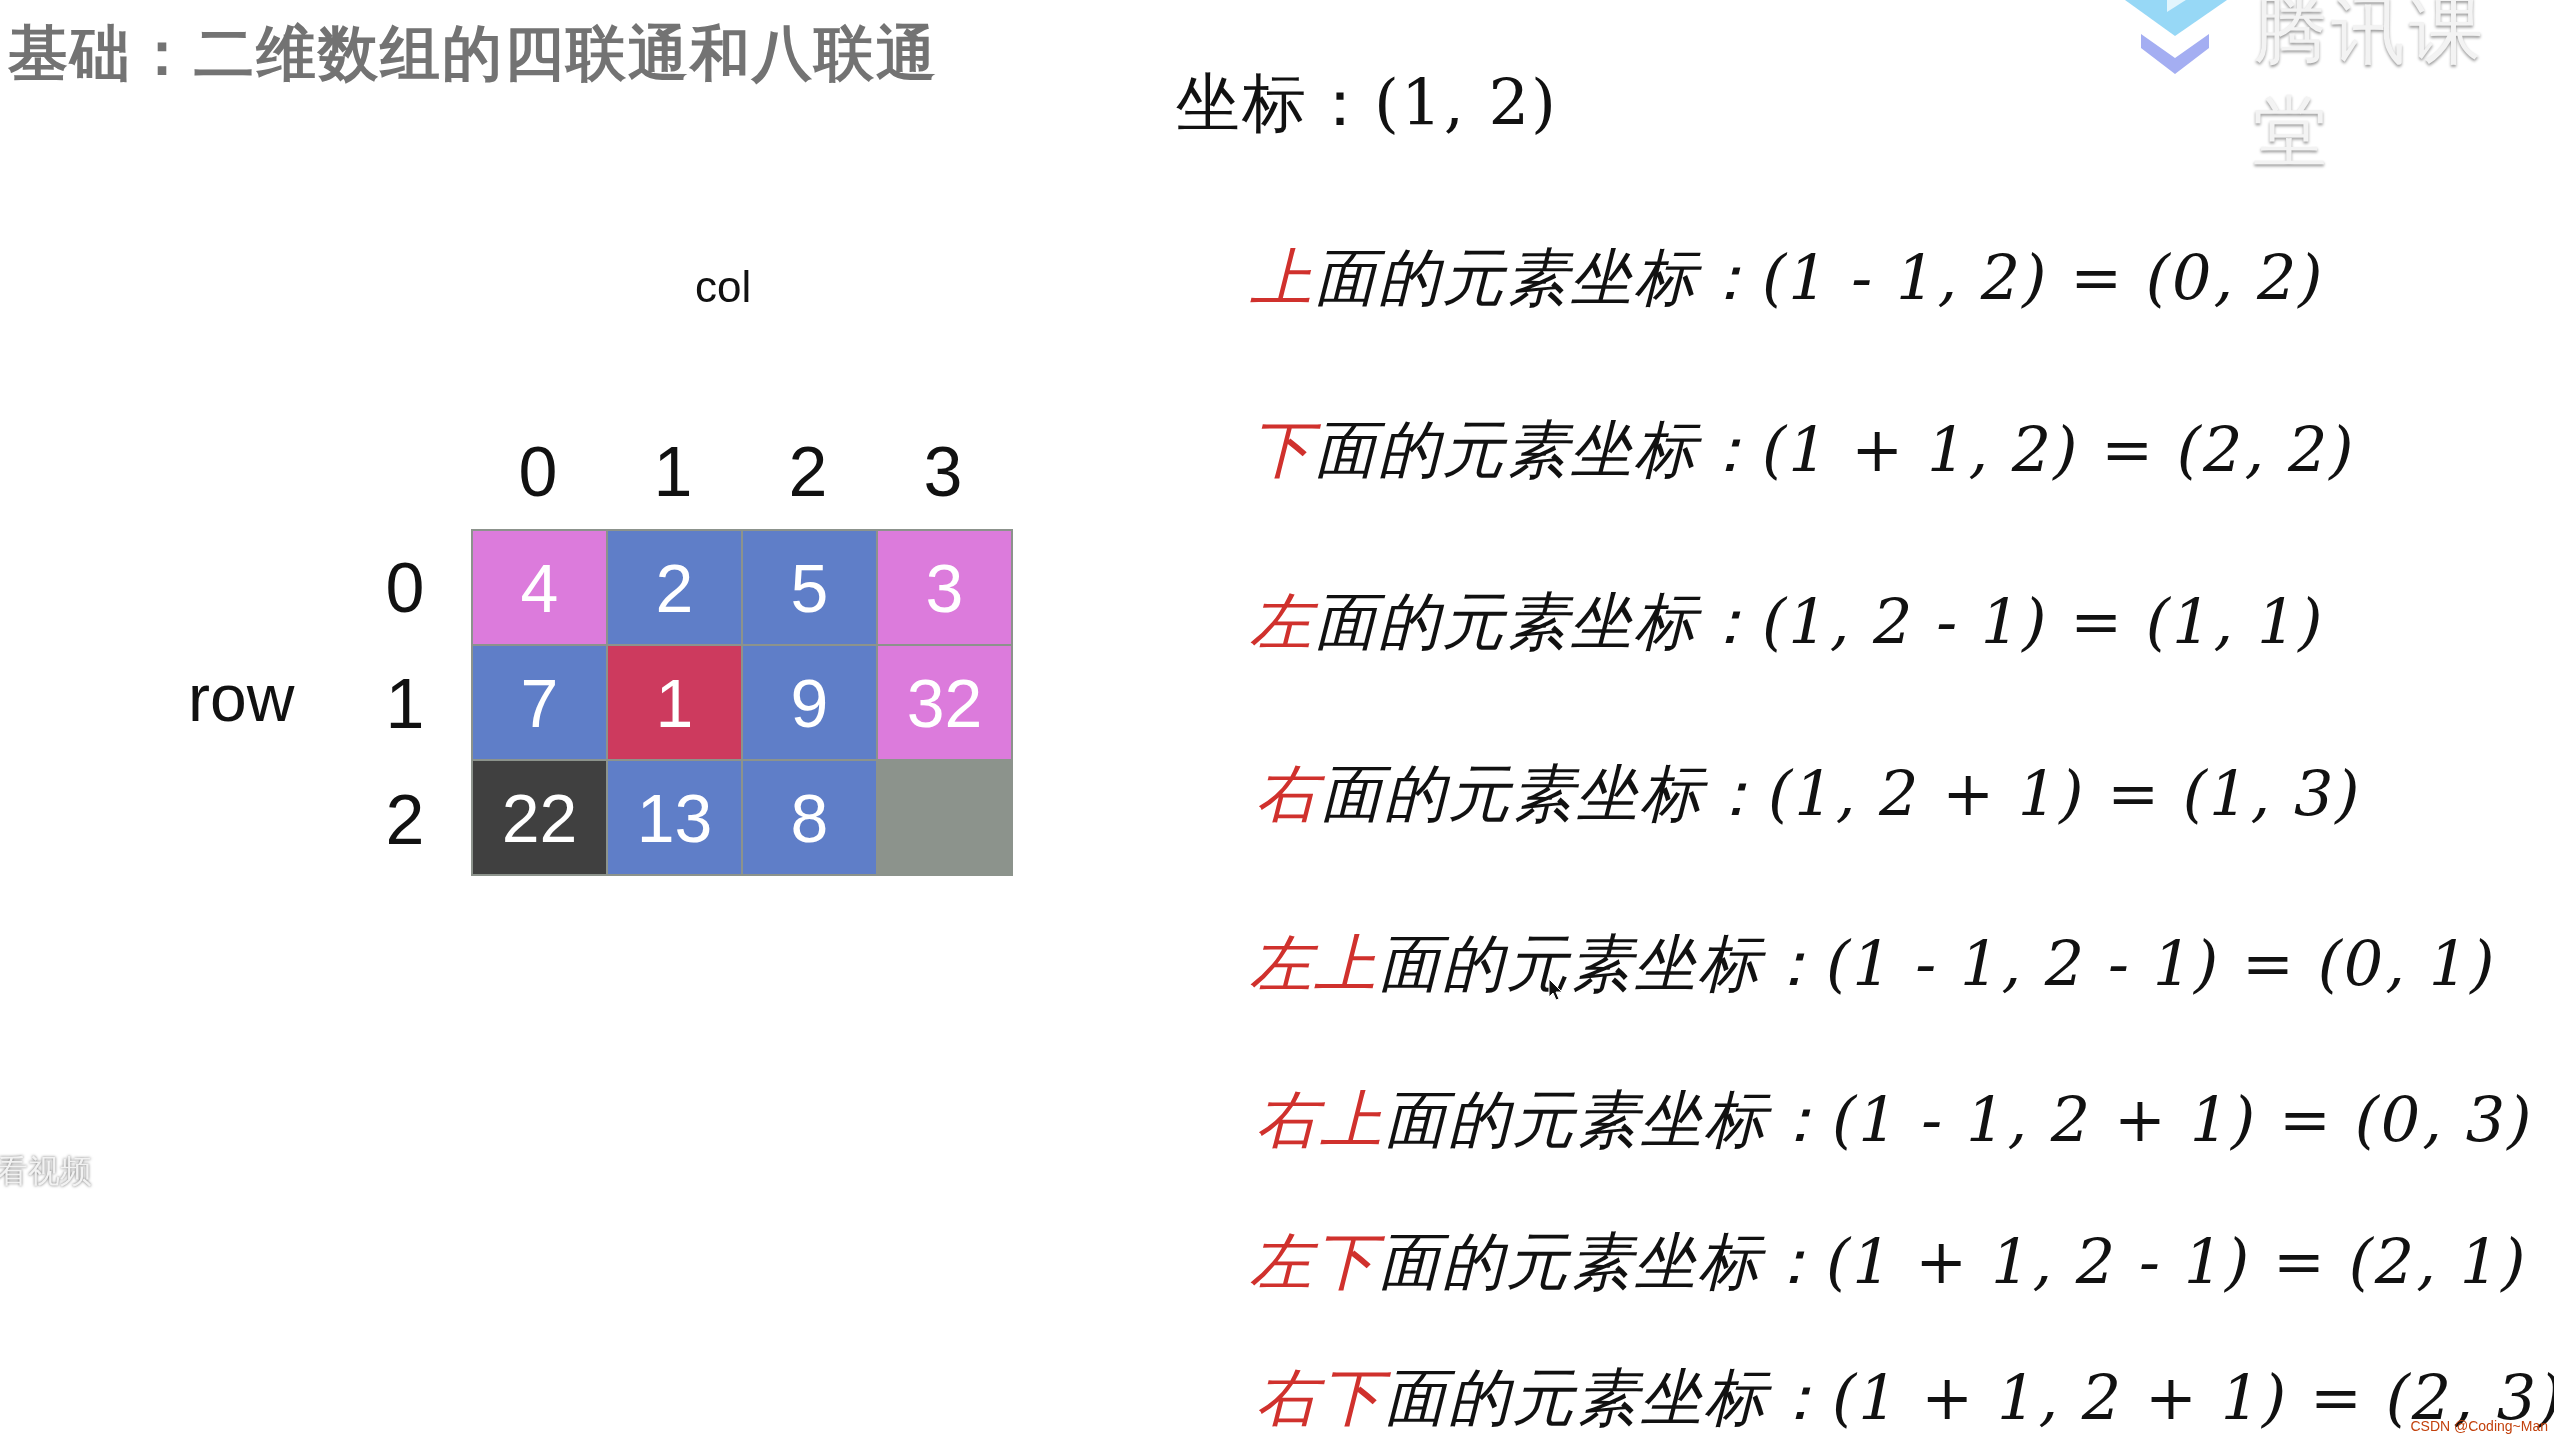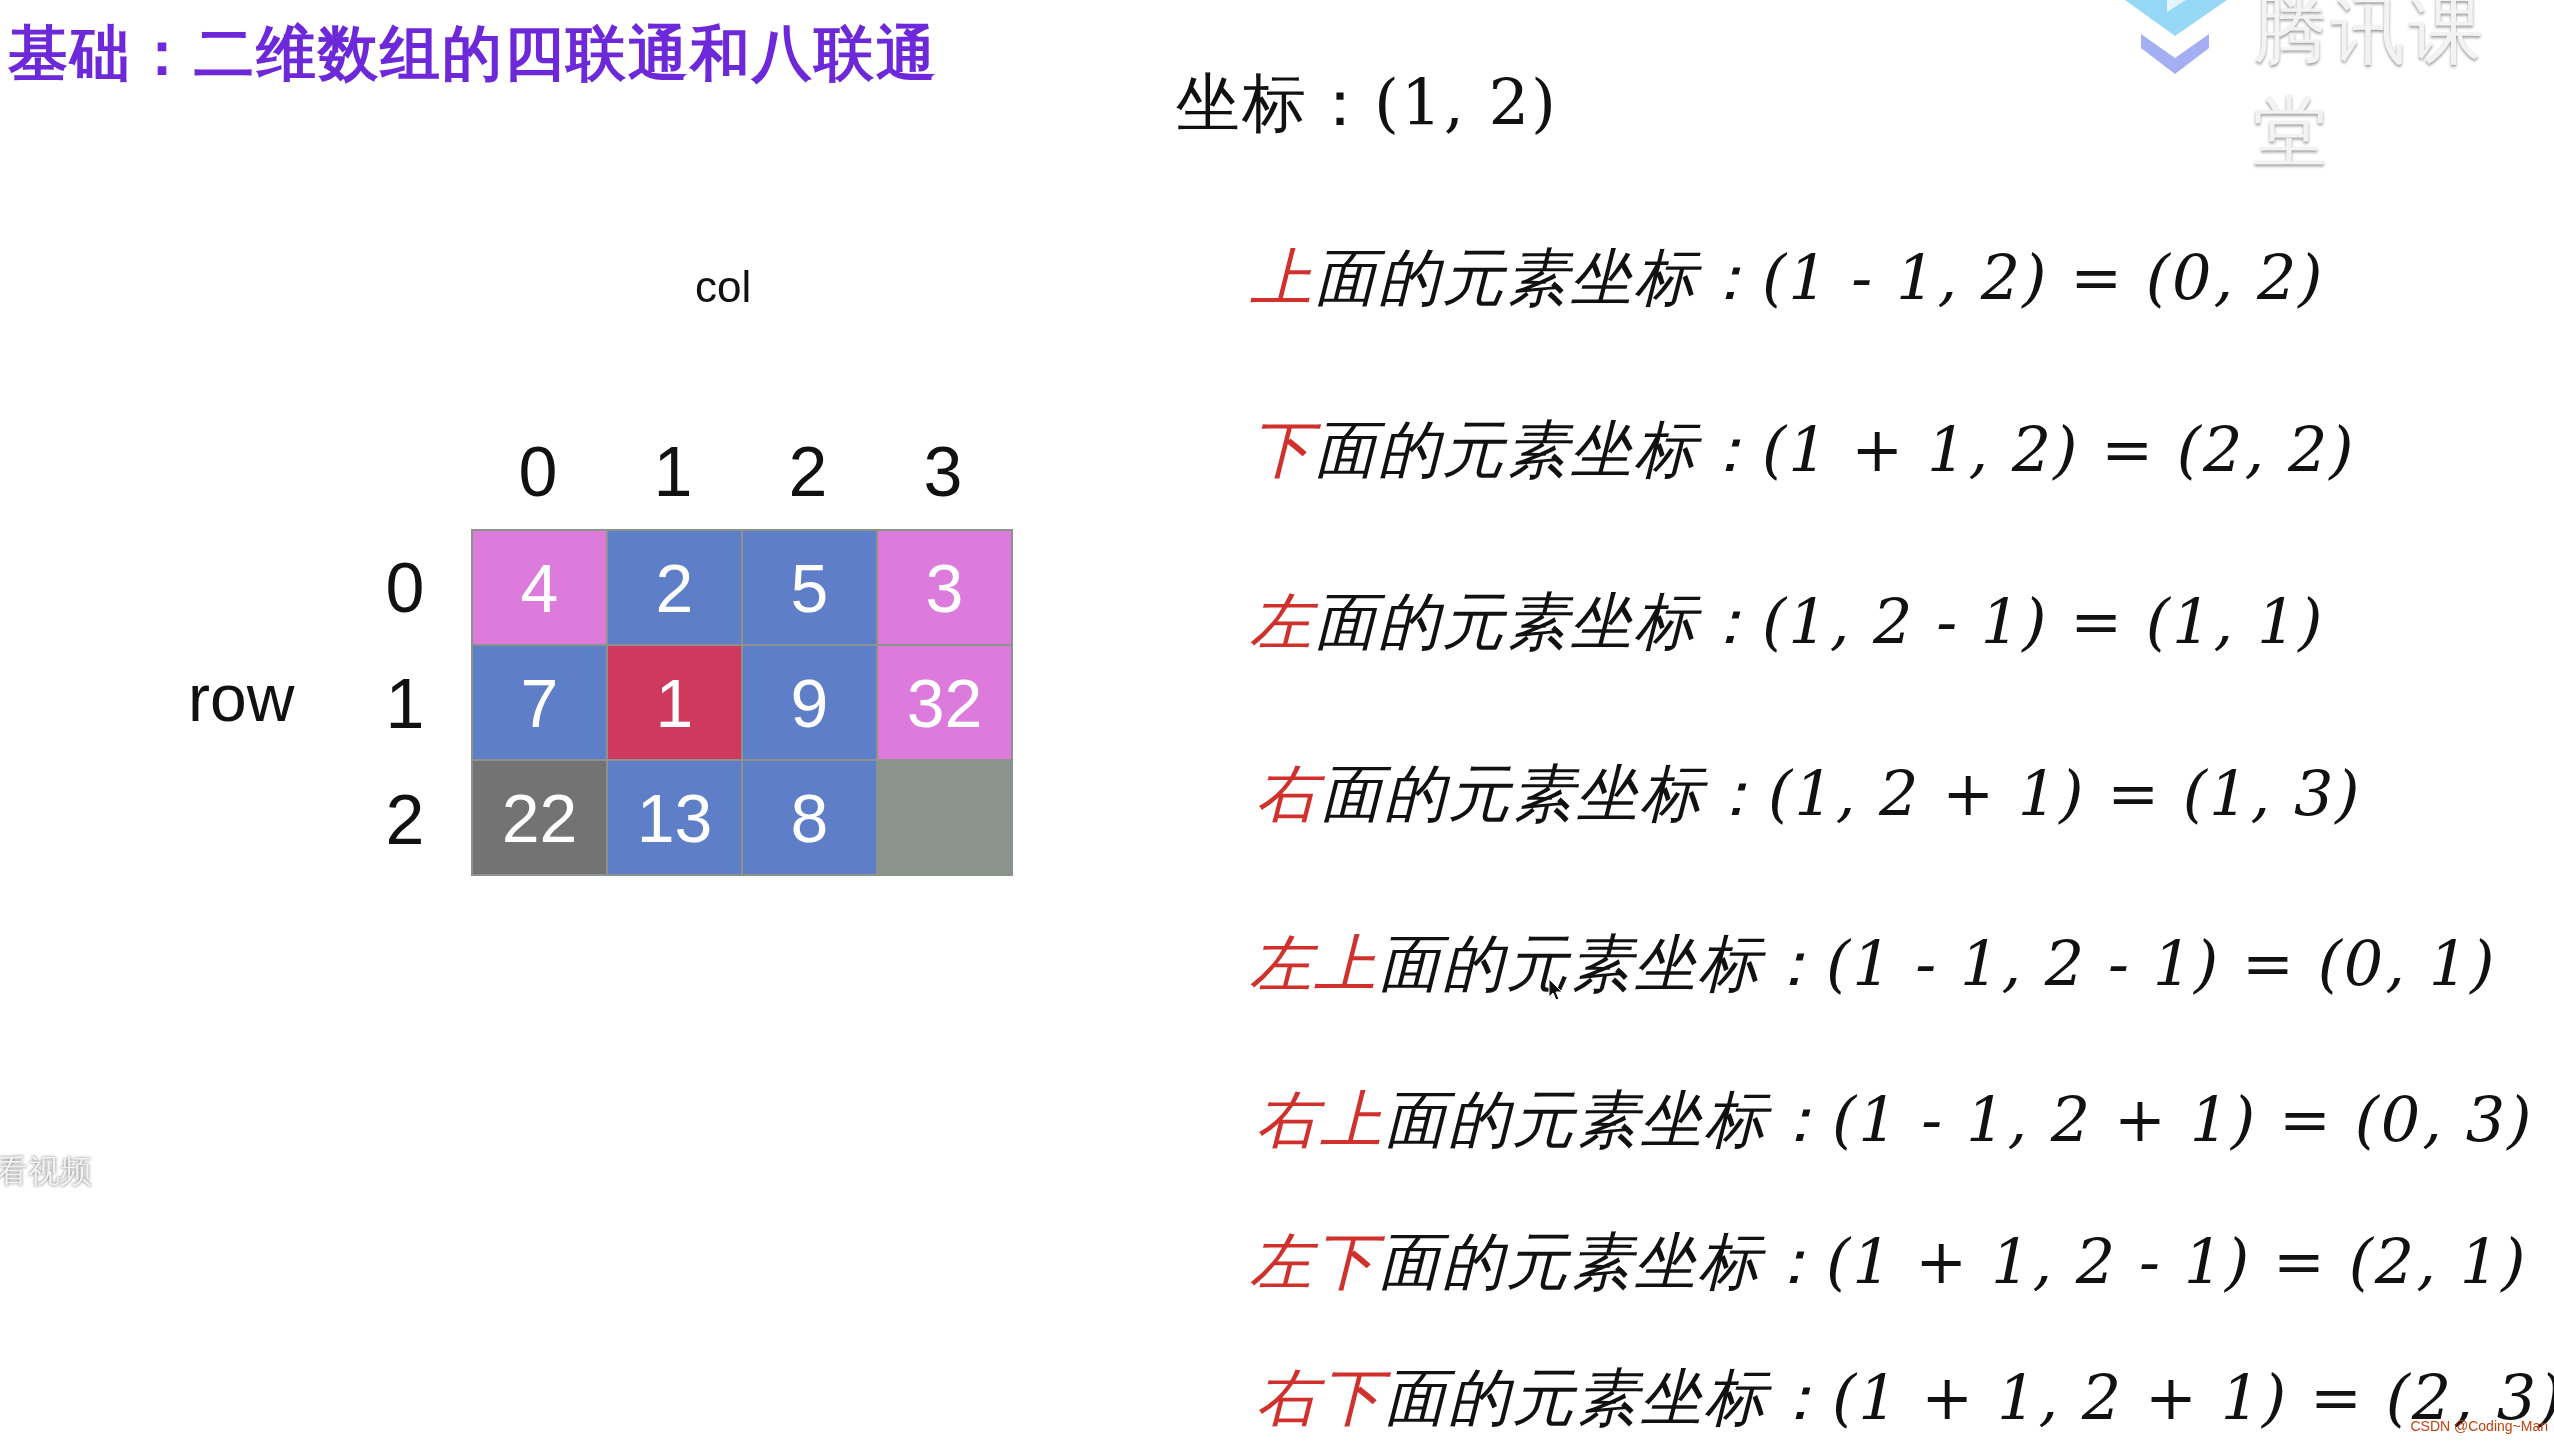--- a/index.html
+++ b/index.html
@@ -4,21 +4,21 @@
 <style>
   html, body { margin: 0; padding: 0; }
   body {
     width: 2554px; height: 1442px; position: relative; overflow: hidden;
     background: #ffffff;
     font-family: "Liberation Sans", "DejaVu Sans", sans-serif;
     color: #111111;
   }
   .title {
     position: absolute; left: 8px; top: 14px;
-    font-size: 60px; font-weight: bold; color: #6d28d9; letter-spacing: 2px;
+    font-size: 60px; font-weight: bold; color: #737373; letter-spacing: 2px;
     font-family: "DejaVu Sans", sans-serif;
   }
   .logo { position: absolute; left: 2105px; top: -12px; width: 440px; height: 90px; }
   .logo svg { position: absolute; left: 0; top: 0; }
   .logo-text {
     position: absolute; left: 148px; top: -6px; font-size: 74px; color: #f3f3f3;
     text-shadow: 0 2px 3px #9a9a9a; font-family: "DejaVu Sans", sans-serif; letter-spacing: 4px;
   }
   .col-label { position: absolute; left: 695px; top: 262px; font-size: 44px; }
   .col-idx { position: absolute; top: 432px; font-size: 70px; width: 134px; text-align: center; }
@@ -79,21 +79,21 @@
 
 <div class="grid">
   <div class="cell" style="background:#dc7bdc">4</div>
   <div class="cell" style="background:#5f7ec8">2</div>
   <div class="cell" style="background:#5f7ec8">5</div>
   <div class="cell" style="background:#dc7bdc">3</div>
   <div class="cell" style="background:#5f7ec8">7</div>
   <div class="cell" style="background:#cd3a5e">1</div>
   <div class="cell" style="background:#5f7ec8">9</div>
   <div class="cell" style="background:#dc7bdc">32</div>
-  <div class="cell" style="background:#737373">22</div>
+  <div class="cell" style="background:#404040">22</div>
   <div class="cell" style="background:#5f7ec8">13</div>
   <div class="cell" style="background:#5f7ec8">8</div>
 </div>
 
 <div class="coord">坐标：(1, 2)</div>
 
 <div class="line" style="left:1250px;top:236px">
   <span class="dir">上</span><span>面的元素坐标：(1 - 1, 2) = (0, 2)</span>
 </div>
 <div class="line" style="left:1250px;top:408px">

